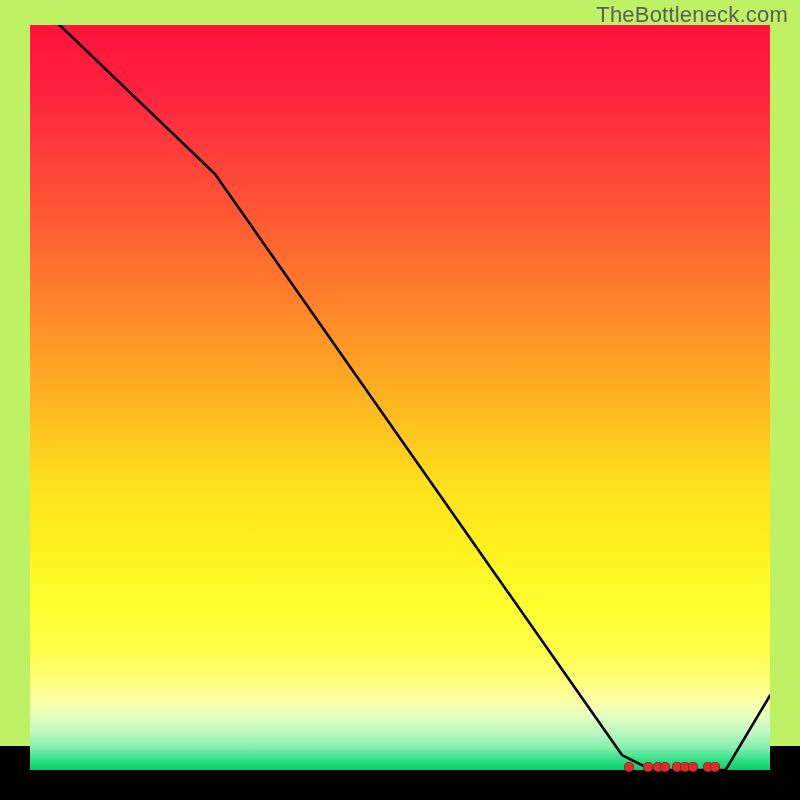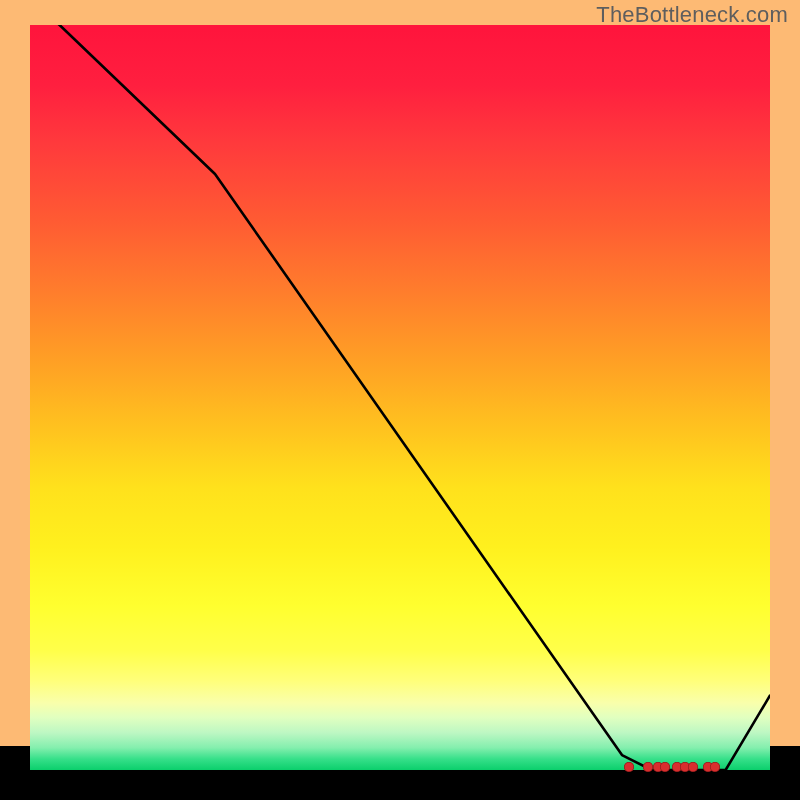--- a/index.html
+++ b/index.html
@@ -1,16 +1,16 @@
 <!DOCTYPE html>
 <html><head>
 <meta charset="utf-8">
 <style>
   html,body{margin:0;padding:0;width:800px;height:800px;overflow:hidden;background:#000;font-family:Arial,Helvetica,sans-serif}
-  .stage{position:relative;width:800px;height:746px;background:#fdba74}
+  .stage{position:relative;width:800px;height:746px;background:#bef264}
   .watermark{position:absolute;top:2px;right:12px;color:#5e5e5e;font-size:22px;letter-spacing:.2px}
   .plot{position:absolute;left:30px;top:25px;width:740px;height:745px}
   .gradient{position:absolute;inset:0;
     background:linear-gradient(to bottom,
       #ff143c 0%,
       #ff1f3f 8%,
       #ff3a3c 16%,
       #ff5a33 26%,
       #ff7e2c 36%,
       #ffa324 46%,

